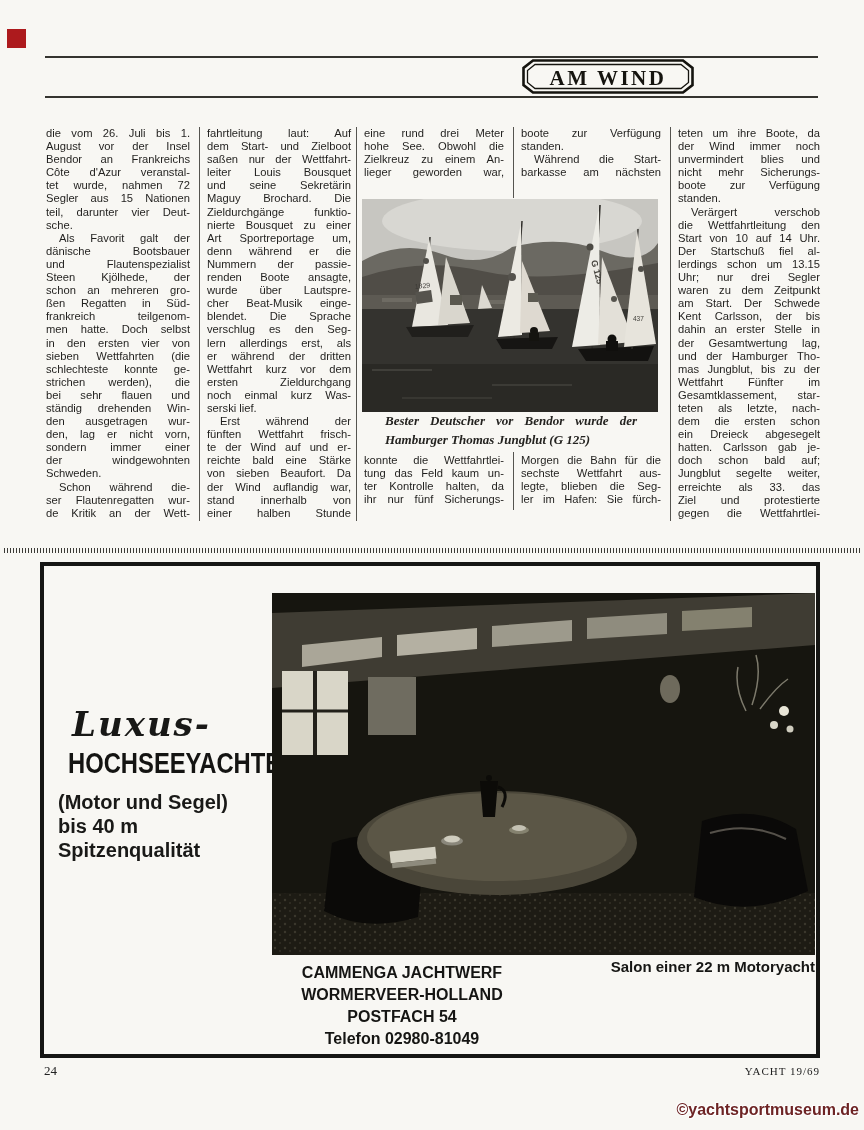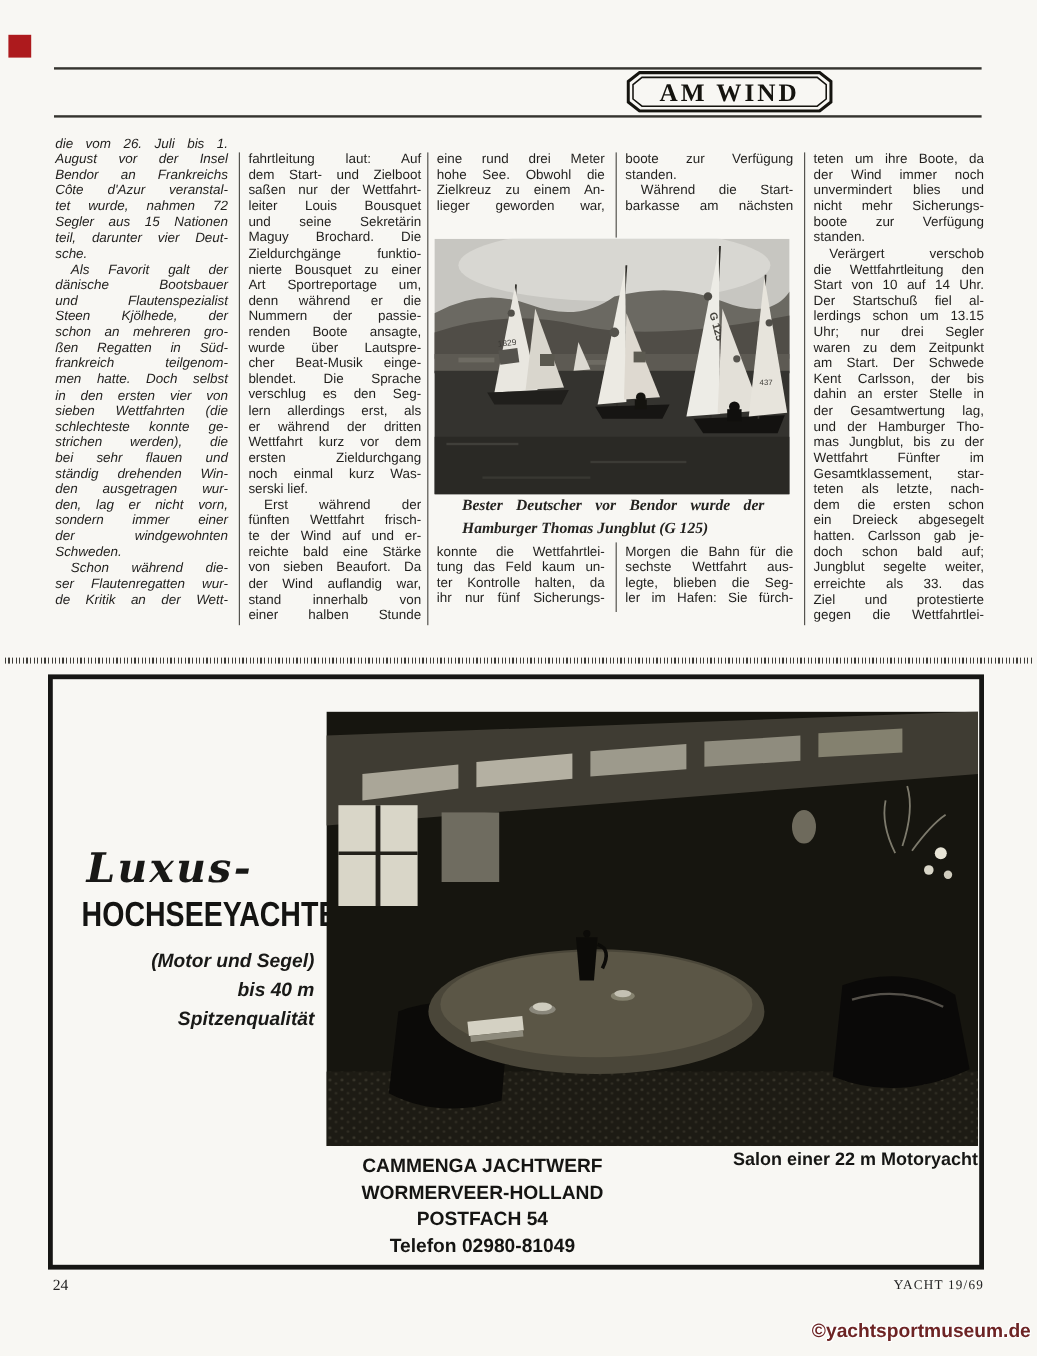--- a/index.html
+++ b/index.html
@@ -12,21 +12,21 @@
   
   .hrule{position:absolute;left:45px;width:773px;height:2px;background:#35342f;}
   .hrule.r1{top:56px;} .hrule.r2{top:96px;}
   .badge{position:absolute;left:522px;top:59px;width:172px;height:35px;}
 
   
   .col{position:absolute;width:144px;font-size:11.2px;line-height:13.1px;color:#201f1d;}
   .tl{text-align:justify;text-align-last:justify;}
   .tl.pend{text-align-last:left;}
   .tl.ind{text-indent:13px;}
-  #col1{left:46px;top:114px;font-style:italic;}
+  #col1{left:46px;top:127px;}
   #col2{left:207px;top:127px;}
   #col3a{left:364px;top:127px;width:140px;}
   #col3b{left:364px;top:454px;width:140px;}
   #col4a{left:521px;top:127px;width:140px;}
   #col4b{left:521px;top:454px;width:140px;}
   #col5{left:678px;top:127px;width:142px;}
   .vrule{position:absolute;width:1px;background:#55544f;}
   #v1{left:199px;top:127px;height:394px;}
   #v2{left:356px;top:127px;height:394px;}
   #v3a{left:513px;top:127px;height:71px;}
@@ -42,22 +42,22 @@
   
   .hatch{position:absolute;left:4px;top:548px;width:856px;height:5px;
          background:repeating-linear-gradient(90deg,#3c3b36 0 1px,rgba(0,0,0,0) 1px 3px);}
   .adbox{position:absolute;left:40px;top:562px;width:780px;height:496px;
          border:4px solid #161614;box-sizing:border-box;background:#f8f7f3;}
   .luxus{position:absolute;left:72px;top:704px;font-family:"DejaVu Serif",serif;
          font-style:italic;font-weight:bold;font-size:34px;letter-spacing:2px;color:#181816;}
   .hochsee{position:absolute;left:68px;top:747px;font-size:29px;font-weight:bold;
            letter-spacing:0px;color:#141412;transform:scaleX(0.82);transform-origin:left top;
            white-space:nowrap;}
-  .adsub{position:absolute;left:58px;top:790px;width:204px;text-align:right;
-         font-weight:bold;font-size:16px;line-height:24px;color:#191917;font-style:italic;}
+  .adsub{position:absolute;left:58px;top:790px;width:204px;
+         font-weight:bold;font-size:20px;line-height:24px;color:#191917;}
   .salon{position:absolute;left:272px;top:593px;width:543px;height:362px;}
   .salon-cap{position:absolute;left:515px;top:958px;width:300px;text-align:right;
              font-weight:bold;font-size:15px;color:#161614;}
   .address{position:absolute;left:277px;top:962px;width:250px;text-align:center;
            font-weight:bold;font-size:16px;line-height:22px;color:#151513;}
 
   
   .pgnum{position:absolute;left:44px;top:1063px;font-family:"Liberation Serif",serif;
          font-size:13px;color:#222;}
   .issue{position:absolute;right:44px;top:1065px;font-family:"Liberation Serif",serif;

